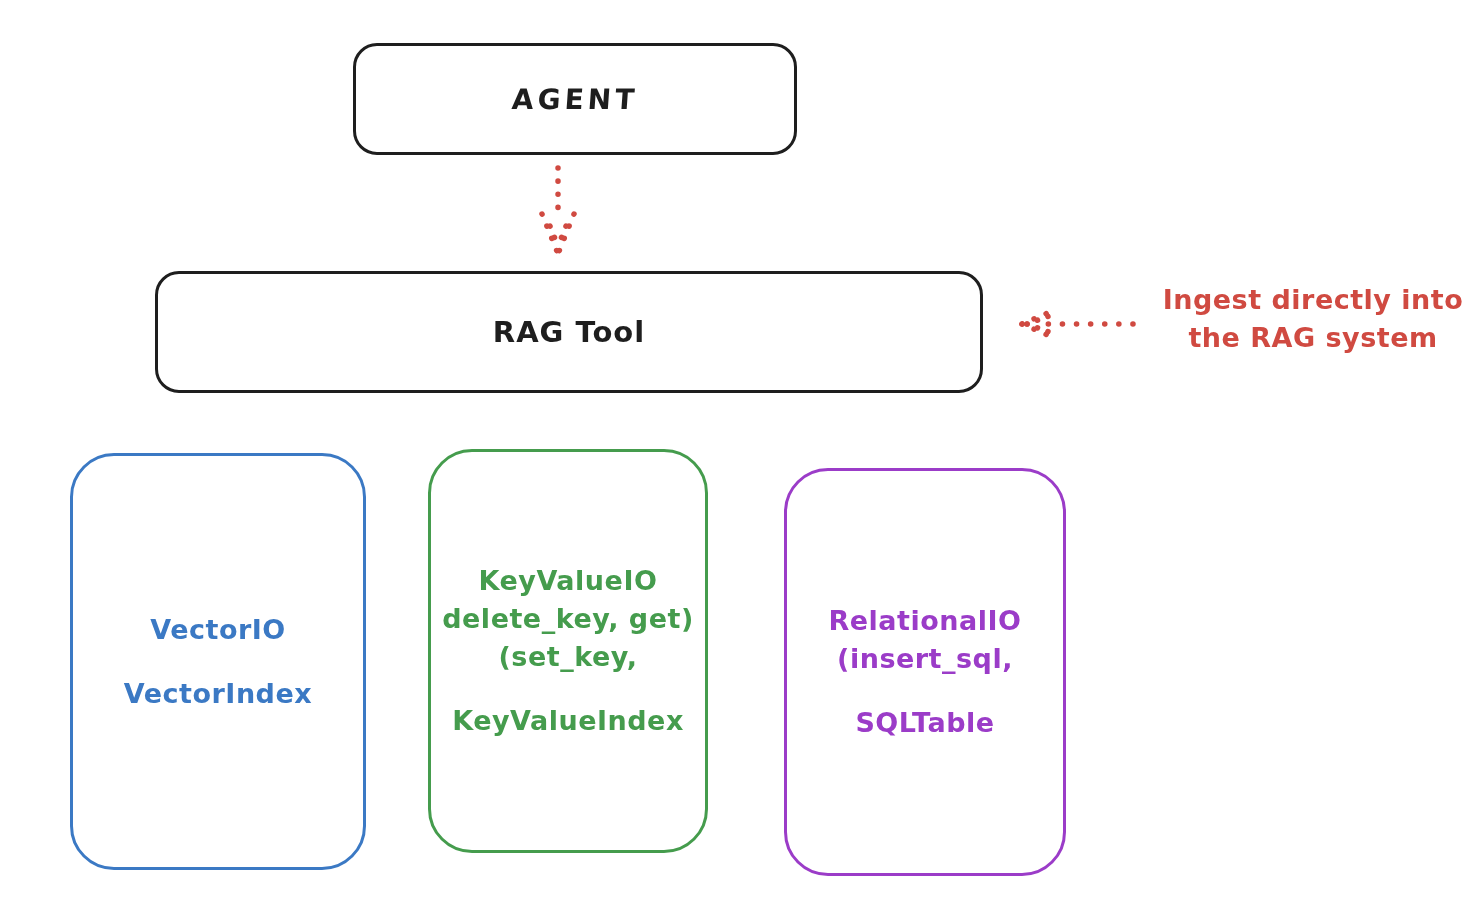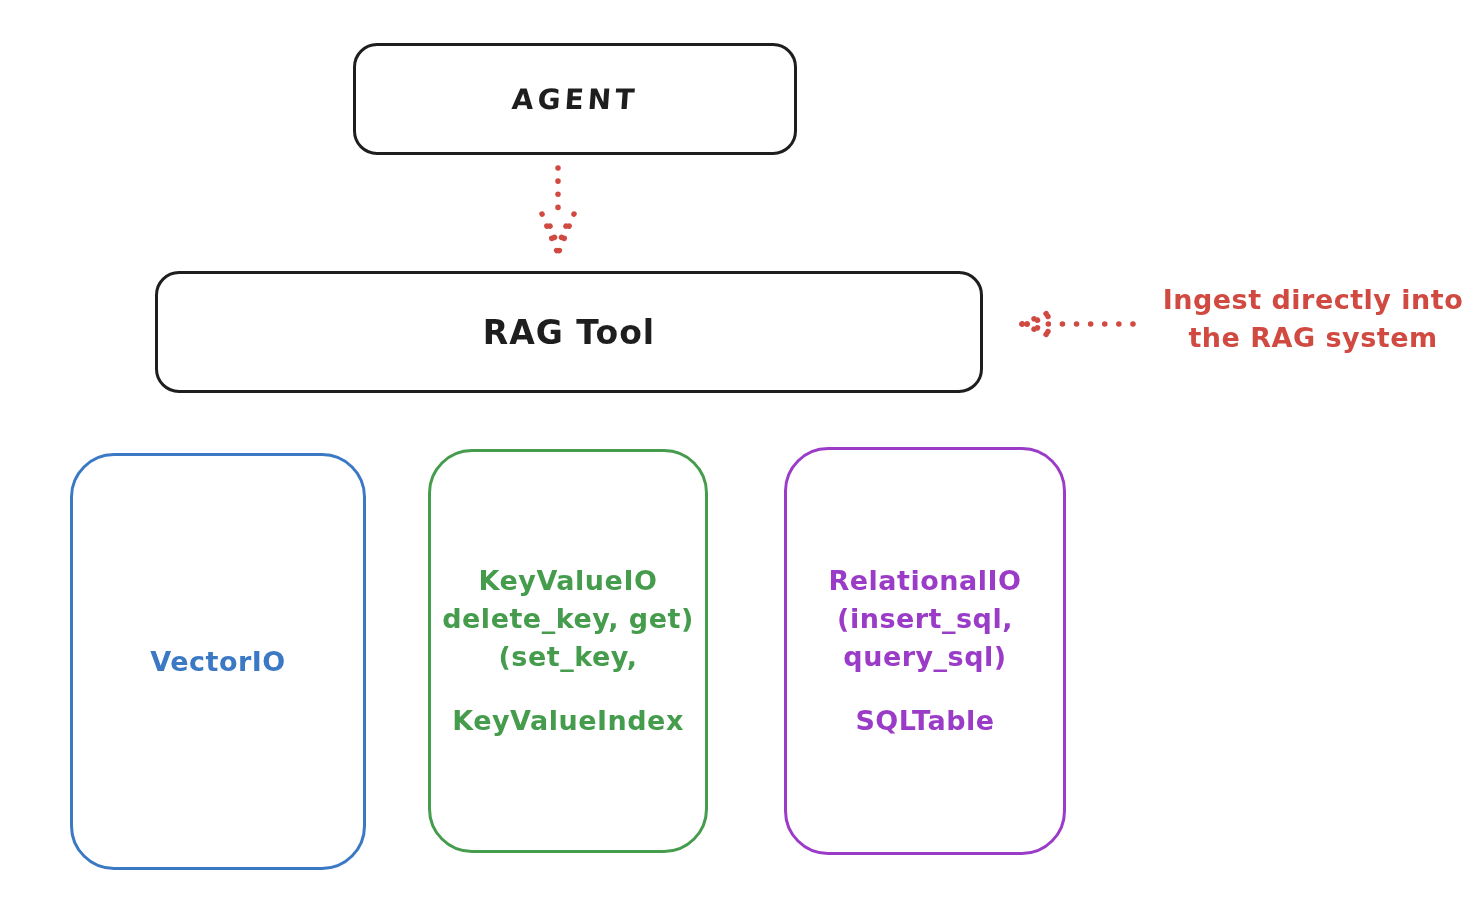--- a/index.html
+++ b/index.html
@@ -37,21 +37,21 @@
     letter-spacing: 4px;
     color: var(--ink);
     transform: skewX(-4deg);
   }
   .rag-box {
     left: 155px; top: 271px;
     width: 828px; height: 122px;
     border-radius: 24px;
   }
   .rag-box .label {
-    font-size: 33px;
+    font-size: 29px;
     font-weight: 600;
     letter-spacing: 1px;
     color: var(--ink);
   }
   .arrow {
     position: absolute;
   }
   .arrow-down { left: 536px; top: 164px; }
   .arrow-left { left: 1013px; top: 302px; }
   .annotation {
@@ -69,21 +69,21 @@
     border-color: var(--c);
     color: var(--c);
     flex-direction: column;
     font-size: 27px;
     font-weight: 600;
     line-height: 38px;
     letter-spacing: 0.5px;
   }
   .storage-vector     { left: 70px;  top: 453px; width: 296px; height: 417px; }
   .storage-keyvalue   { left: 428px; top: 449px; width: 280px; height: 404px; align-items: center; }
-  .storage-relational { left: 784px; top: 447px; width: 282px; height: 408px; }
+  .storage-relational { left: 784px; top: 468px; width: 282px; height: 408px; }
   .storage .index-label {
     margin-top: 26px;
   }
 </style>
 </head>
 <body>
 
 <div class="canvas">
 
   <div class="box agent-box">
@@ -116,33 +116,33 @@
 
   <div class="annotation" style="color: rgb(208, 74, 65);">
     <div>Ingest directly into</div>
     <div>the RAG system</div>
   </div>
 
   <div class="box storage storage-vector" style="--c: #3b79c4;">
     <div class="method-lines">
         <div>VectorIO</div>
       </div>
+    <div class="index-label">VectorIndex</div>
   </div>
 
   <div class="box storage storage-keyvalue" style="--c: #459c4d;">
     <div class="method-lines">
         <div>KeyValueIO</div>
         <div>delete_key, get)</div>
         <div>(set_key,</div>
       </div>
     <div class="index-label">KeyValueIndex</div>
   </div>
 
   <div class="box storage storage-relational" style="--c: #9b3cc8;">
     <div class="method-lines">
         <div>RelationalIO</div>
         <div>(insert_sql,</div>
-        <div>query_sql)</div>
       </div>
     <div class="index-label">SQLTable</div>
   </div>
 
 </div>
 
 </body></html>

